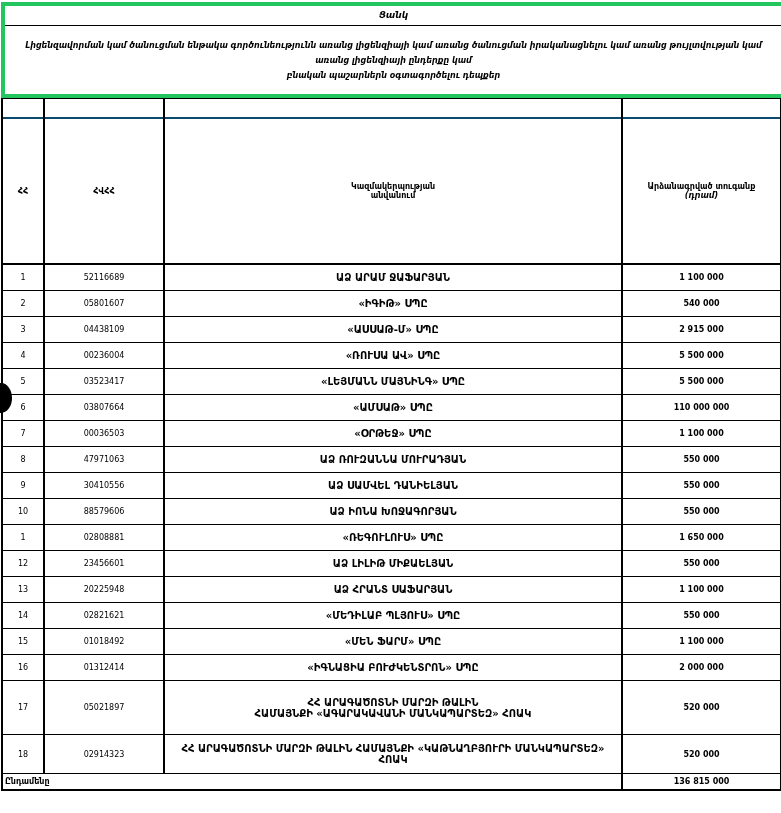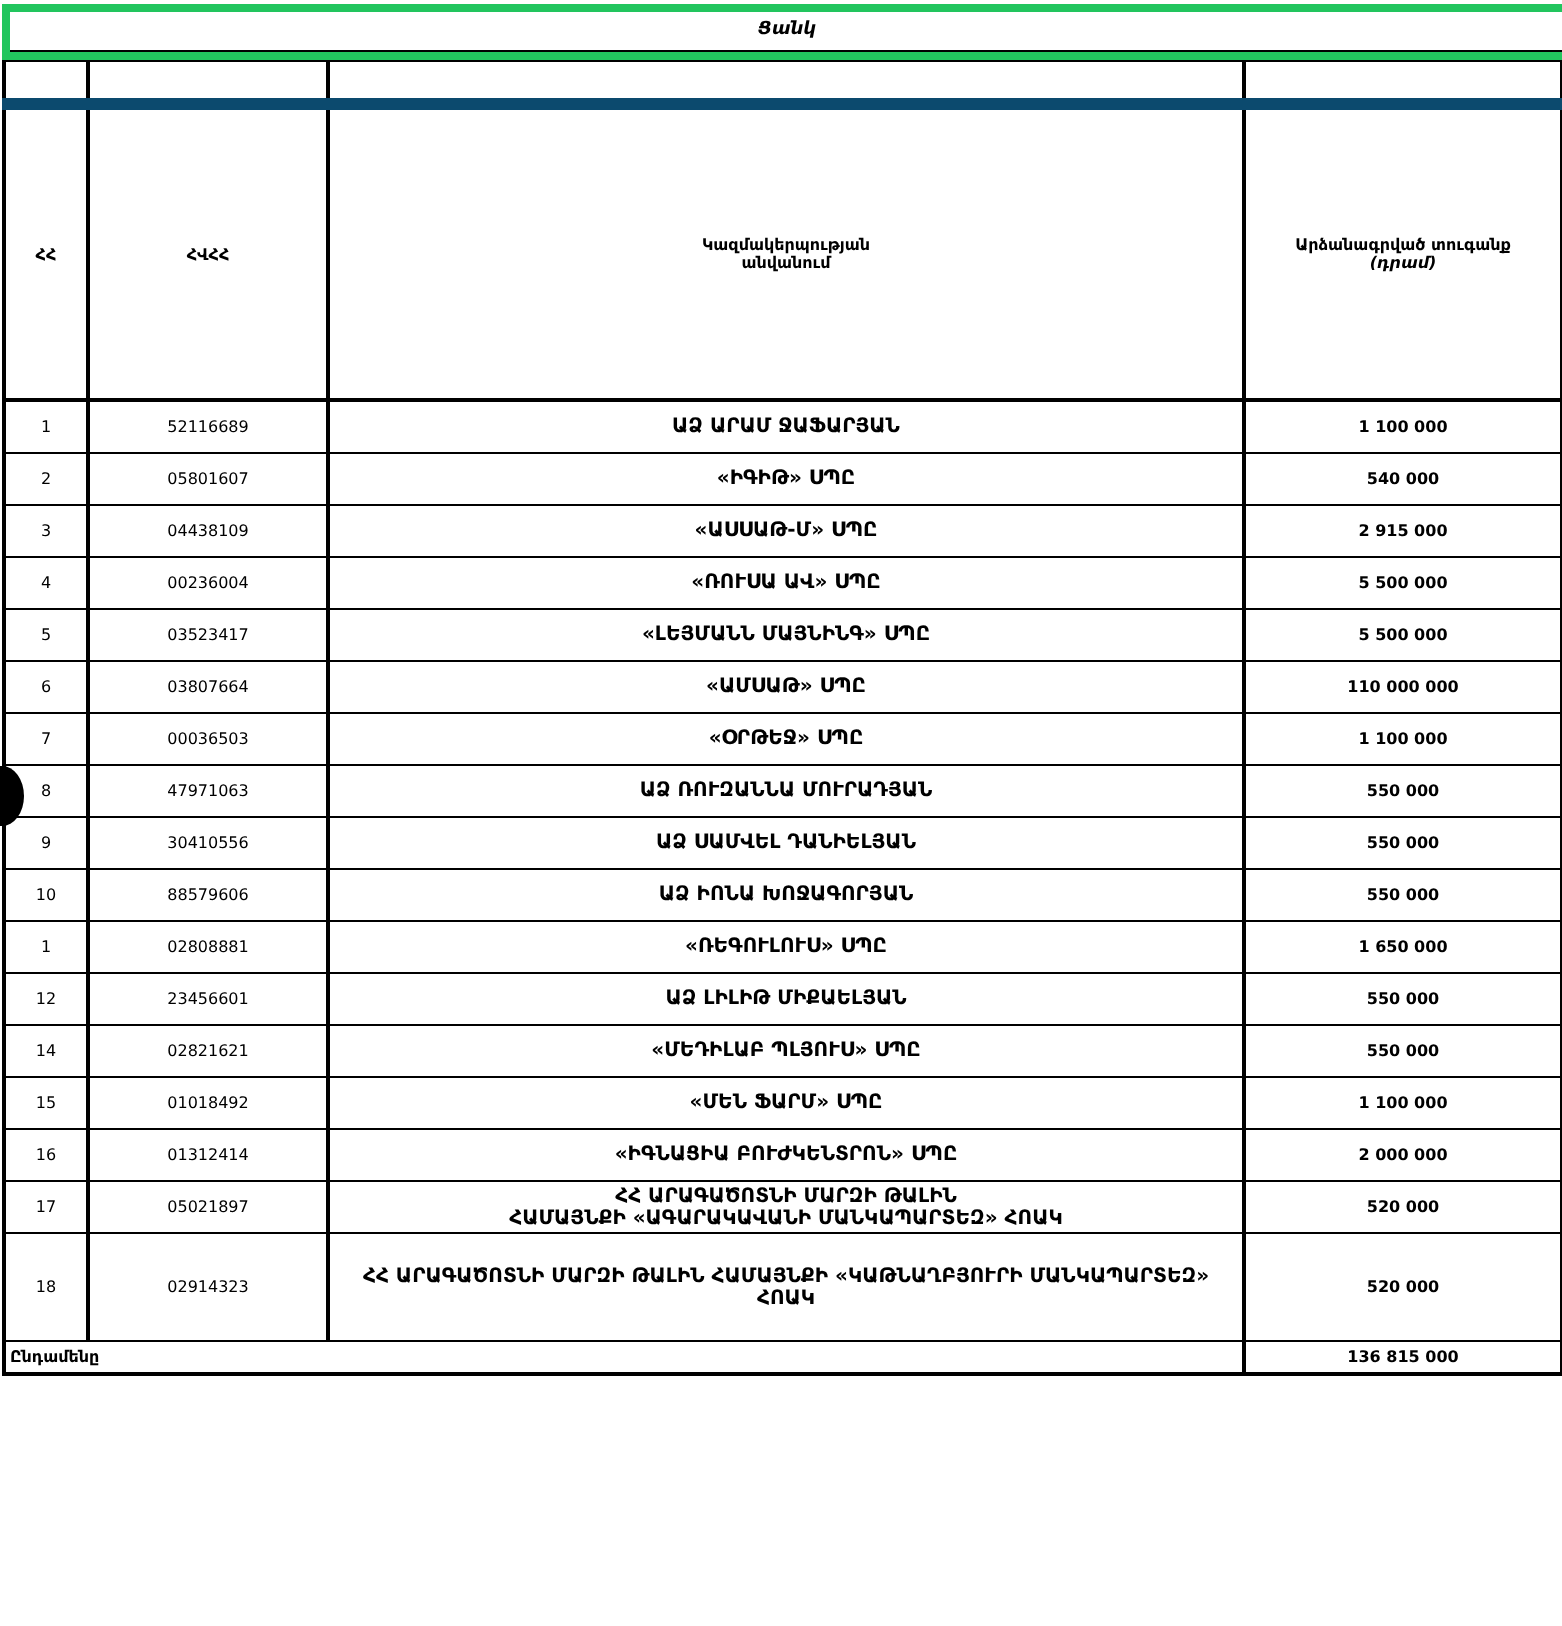--- a/index.html
+++ b/index.html
@@ -36,21 +36,21 @@
   col.w2 { width: 458px; } col.w3 { width: 159px; }
 
   .grid td, .grid th {
     border: 1px solid #000;
     text-align: center; vertical-align: middle;
     padding: 1px 2px; overflow: hidden;
   }
   .spacer-row td { height: 16px; border-bottom: none; }
   .header-row th {
     height: 142px; font-size: 8px; font-weight: bold;
-    border-top: 6px solid #0c4a6e; border-bottom: 2px solid #000;
+    border-top: 2px solid #0c4a6e; border-bottom: 2px solid #000;
   }
   .grid td + td, .grid th + th { border-left-width: 2px; }
   .grid td:first-child, .grid th:first-child { border-left-width: 2px; }
   .grid td:last-child, .grid th:last-child { border-right-width: 2px; }
   .pre { white-space: pre-line; }
   .unit { font-style: italic; font-weight: bold; font-size: 8px; }
 
   #rows td { height: 23px; font-size: 8px; }
   #rows td.c2 { font-size: 10px; font-weight: bold; white-space: pre-line; }
   #rows td.c3 { font-weight: bold; }
@@ -71,20 +71,22 @@
     background: #000; border-radius: 50%;
   }
 </style>
 </head>
 <body>
 
 <div class="doc">
 
   <div class="titlebox">
     <div class="title">Ցանկ</div>
+    <div class="desc">Լիցենզավորման կամ ծանուցման ենթակա գործունեությունն առանց լիցենզիայի կամ առանց ծանուցման իրականացնելու կամ առանց թույլտվության կամ առանց լիցենզիայի ընդերքը կամ
+բնական պաշարներն օգտագործելու  դեպքեր</div>
   </div>
 
   <table class="grid">
     <colgroup>
       <col class="w0">
         <col class="w1">
         <col class="w2">
         <col class="w3">
     </colgroup>
     <thead>
@@ -172,20 +174,26 @@
           <td class="c2">«ՌԵԳՈՒԼՈՒՍ» ՍՊԸ</td>
           <td class="c3">1 650 000</td>
         </tr>
         <tr>
           <td class="c0">12</td>
           <td class="c1">23456601</td>
           <td class="c2">ԱՁ ԼԻԼԻԹ ՄԻՔԱԵԼՅԱՆ</td>
           <td class="c3">550 000</td>
         </tr>
         <tr>
+          <td class="c0">13</td>
+          <td class="c1">20225948</td>
+          <td class="c2">ԱՁ ՀՐԱՆՏ ՍԱՖԱՐՅԱՆ</td>
+          <td class="c3">1 100 000</td>
+        </tr>
+        <tr>
           <td class="c0">14</td>
           <td class="c1">02821621</td>
           <td class="c2">«ՄԵԴԻԼԱԲ ՊԼՅՈՒՍ» ՍՊԸ</td>
           <td class="c3">550 000</td>
         </tr>
         <tr>
           <td class="c0">15</td>
           <td class="c1">01018492</td>
           <td class="c2">«ՄԵՆ ՖԱՐՄ» ՍՊԸ</td>
           <td class="c3">1 100 000</td>

